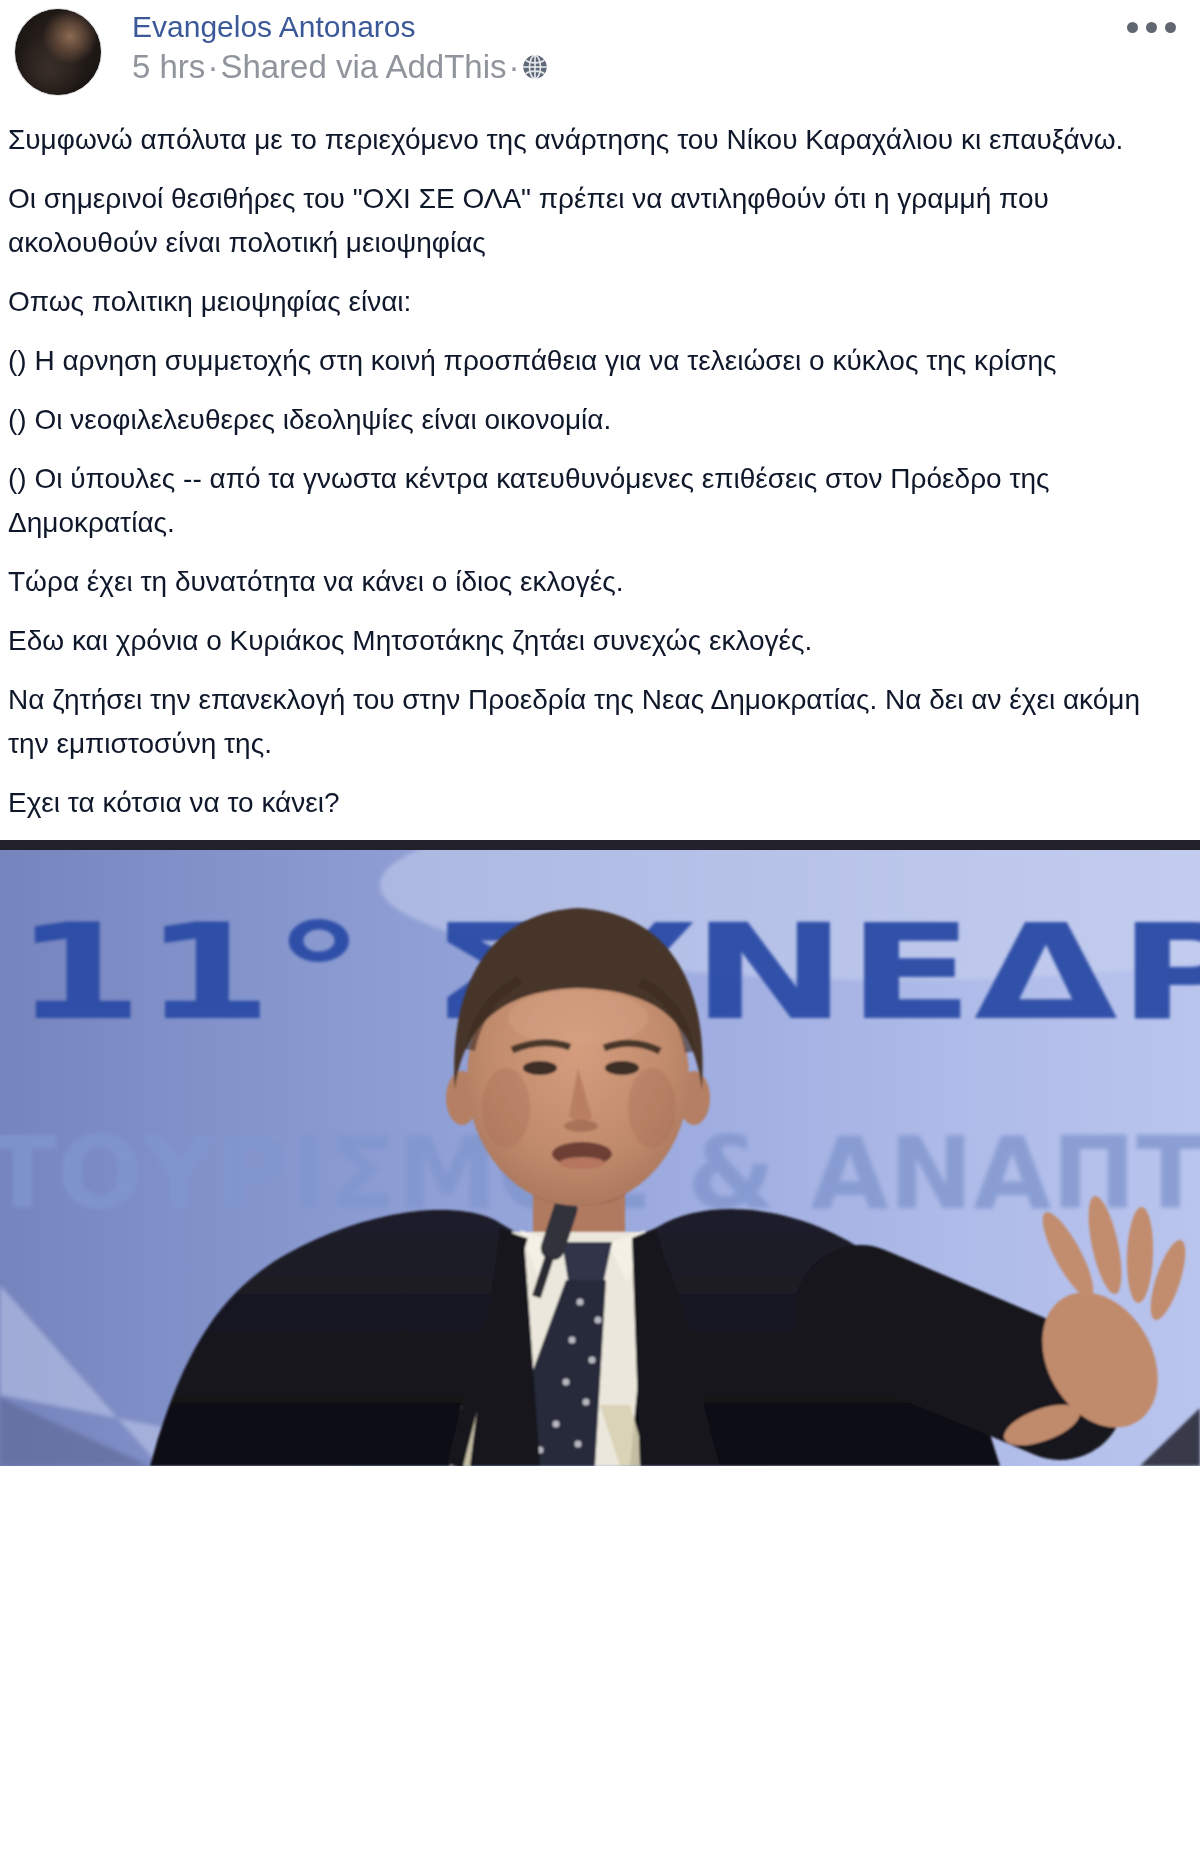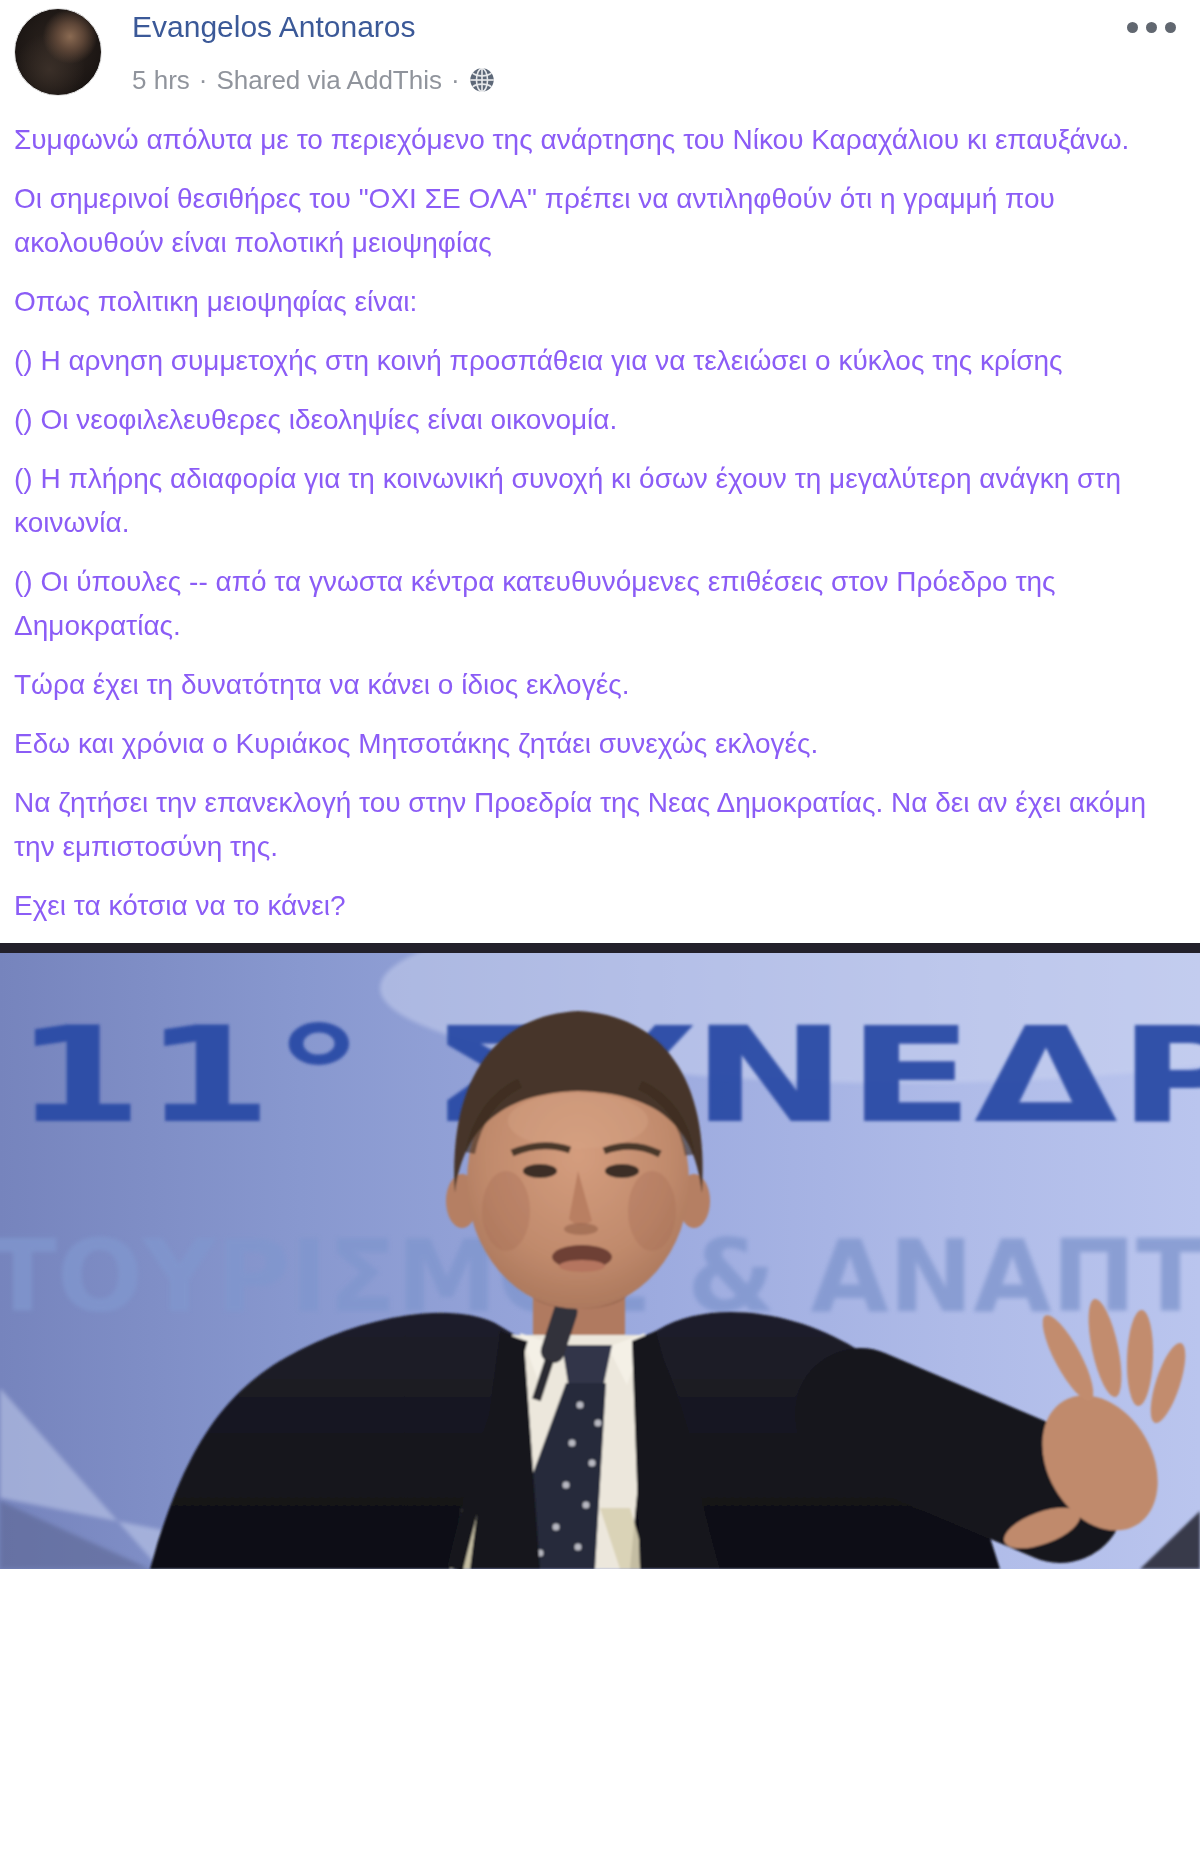--- a/index.html
+++ b/index.html
@@ -9,28 +9,28 @@
   
   .post-header{position:relative;height:104px;}
   .avatar{position:absolute;left:14px;top:8px;width:88px;height:88px;border-radius:50%;
     background:
       radial-gradient(circle at 64% 32%, #8a6a52 0%, #5f4738 16%, rgba(0,0,0,0) 34%),
       radial-gradient(circle at 40% 70%, #3a2f28 0%, rgba(0,0,0,0) 45%),
       radial-gradient(circle at 50% 45%, #2e2520 0%, #181311 80%);
     border:1px solid #e2e2e2;box-sizing:border-box;cursor:pointer;}
   .header-texts{position:absolute;left:132px;top:10px;}
   .author{font-size:30px;font-weight:normal;color:#3b5998;line-height:34px;cursor:pointer;text-decoration:none;}
-  .meta-row{margin-top:21px;font-size:26px;color:#90949c;display:flex;align-items:center;gap:9px;line-height:30px;}
+  .meta-row{margin-top:8px;font-size:33px;color:#90949c;display:flex;align-items:center;gap:2px;line-height:30px;}
   .meta-sep{color:#90949c;}
   .globe{width:26px;height:26px;display:inline-block;}
   .menu-dots{position:absolute;right:18px;top:16px;display:flex;gap:8px;padding:6px;cursor:pointer;}
   .menu-dots i{width:11px;height:11px;border-radius:50%;background:#616770;display:block;}
 
   
-  .post-text{padding:14px 14px 0 14px;font-size:28px;line-height:44px;color:#8b5cf6;}
+  .post-text{padding:14px 14px 0 8px;font-size:28px;line-height:44px;color:#0f172a;}
   .post-text p{margin:0 0 15px 0;}
 
   
   .post-photo{width:1200px;height:626px;overflow:hidden;line-height:0;cursor:pointer;}
 </style>
 </head>
 <body>
 
 <div class="post">
 
@@ -63,21 +63,20 @@
         <i></i>
     </div>
   </div>
 
   <div class="post-text">
     <p>Συμφωνώ απόλυτα με το περιεχόμενο της ανάρτησης του Νίκου Καραχάλιου κι επαυξάνω.</p>
     <p>Οι σημερινοί θεσιθήρες του "ΟΧΙ ΣΕ ΟΛΑ" πρέπει να αντιληφθούν ότι η γραμμή που ακολουθούν είναι πολοτική μειοψηφίας</p>
     <p>Οπως πολιτικη μειοψηφίας είναι:</p>
     <p>() Η αρνηση συμμετοχής στη κοινή προσπάθεια για να τελειώσει ο κύκλος της κρίσης</p>
     <p>() Οι νεοφιλελευθερες ιδεοληψίες είναι οικονομία.</p>
-    <p>() Η πλήρης αδιαφορία για τη κοινωνική συνοχή κι όσων έχουν τη μεγαλύτερη ανάγκη στη κοινωνία.</p>
     <p>() Οι ύπουλες -- από τα γνωστα κέντρα κατευθυνόμενες επιθέσεις στον Πρόεδρο της Δημοκρατίας.</p>
     <p>Τώρα έχει τη δυνατότητα να κάνει ο ίδιος εκλογές.</p>
     <p>Εδω και χρόνια ο Κυριάκος Μητσοτάκης ζητάει συνεχώς εκλογές.</p>
     <p>Να ζητήσει την επανεκλογή του στην Προεδρία της Νεας Δημοκρατίας. Να δει αν έχει ακόμη την εμπιστοσύνη της.</p>
     <p>Εχει τα κότσια να το κάνει?</p>
   </div>
 
   <div class="post-photo">
     <svg width="1200" height="626" viewBox="0 0 1200 626">
       <defs>

